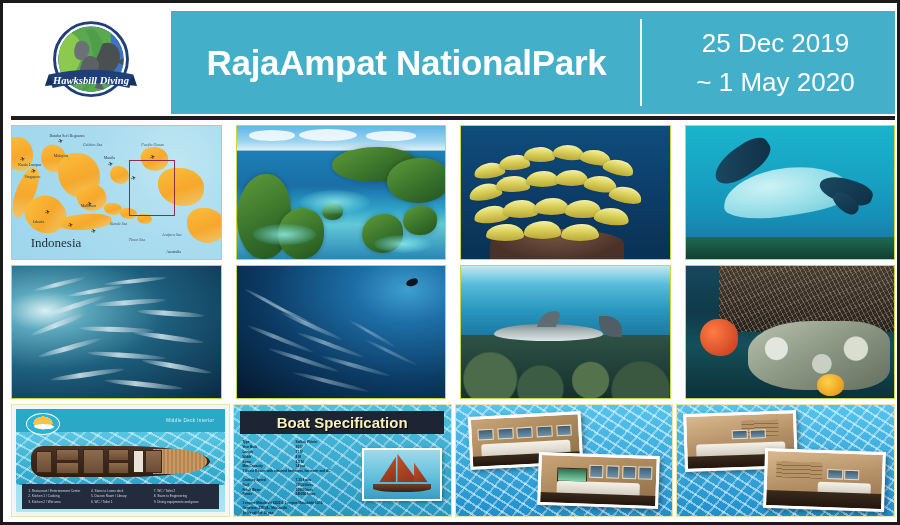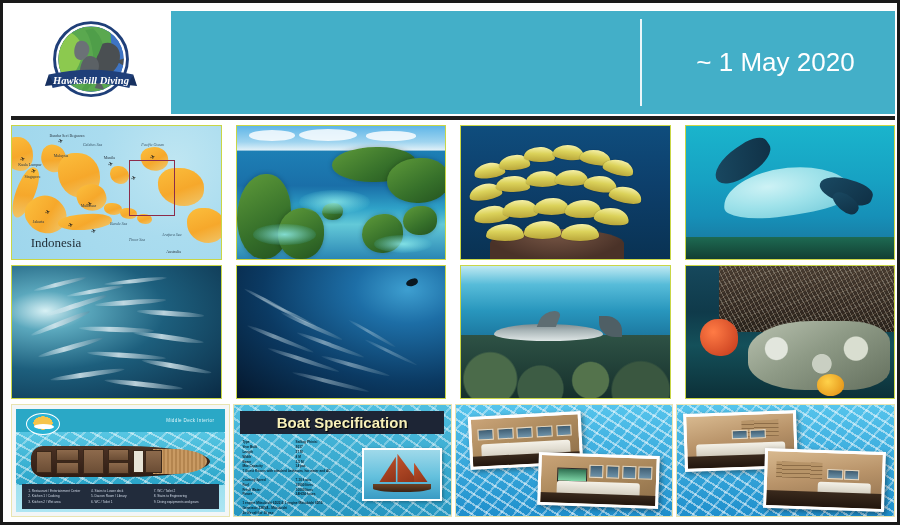--- a/index.html
+++ b/index.html
@@ -483,24 +483,26 @@
           </g>
           <path d="M6 62 Q50 52 94 62 L90 76 Q50 66 10 76 Z" fill="#1f3f79"></path>
           <path d="M6 62 L2 74 L12 73 Z" fill="#163060"></path>
           <path d="M94 62 L98 74 L88 73 Z" fill="#163060"></path>
           <text x="50" y="72" text-anchor="middle" font-size="11" font-family="Liberation Serif, serif" fill="#ffffff" font-style="italic" font-weight="bold">Hawksbill Diving</text>
         </svg>
       </div>
     </div>
 
     <div class="title-box">
+      <div class="title-text">RajaAmpat NationalPark</div>
       <div class="vdivider"></div>
     </div>
 
     <div class="date-box">
+      <div class="date-line">25 Dec 2019</div>
       <div class="date-line">~ 1 May 2020</div>
     </div>
   </div>
 
   <div class="header-rule"></div>
 
   <div class="grid">
 
     <div class="row">
 

